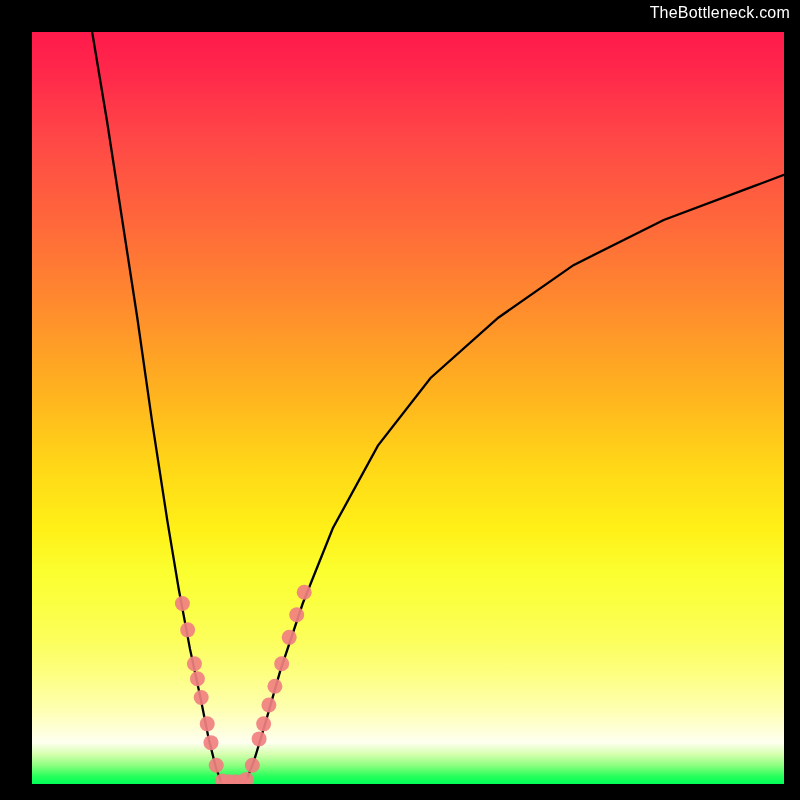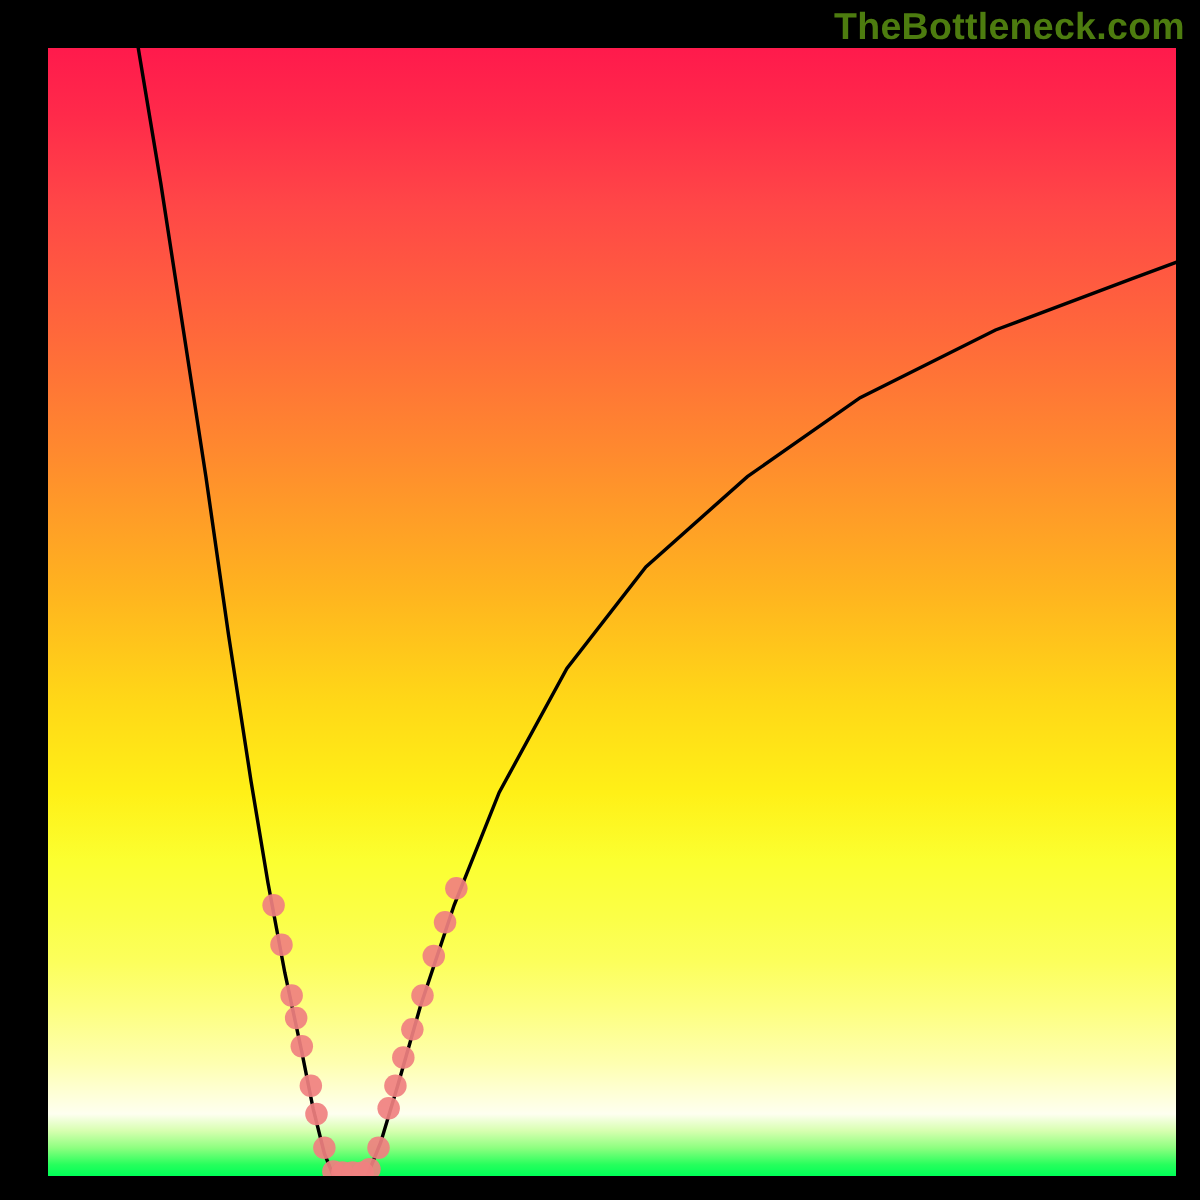--- a/index.html
+++ b/index.html
@@ -47,23 +47,23 @@
       #d7ffb0 96%,
       #8eff80 97.5%,
       #26ff5c 99%,
       #00ff57 100%
     );
   }
   .watermark {
     position: absolute;
     top: 4px;
     right: 10px;
-    color: #4d7c0f;
-    font-size: 25px;
-    font-weight: 700;
+    color: #ffffff;
+    font-size: 16px;
+    font-weight: 400;
     letter-spacing: 0.2px;
     user-select: none;
   }
   svg.curves {
     position: absolute;
     inset: 0;
     width: 752px;
     height: 752px;
   }
   .dot {

